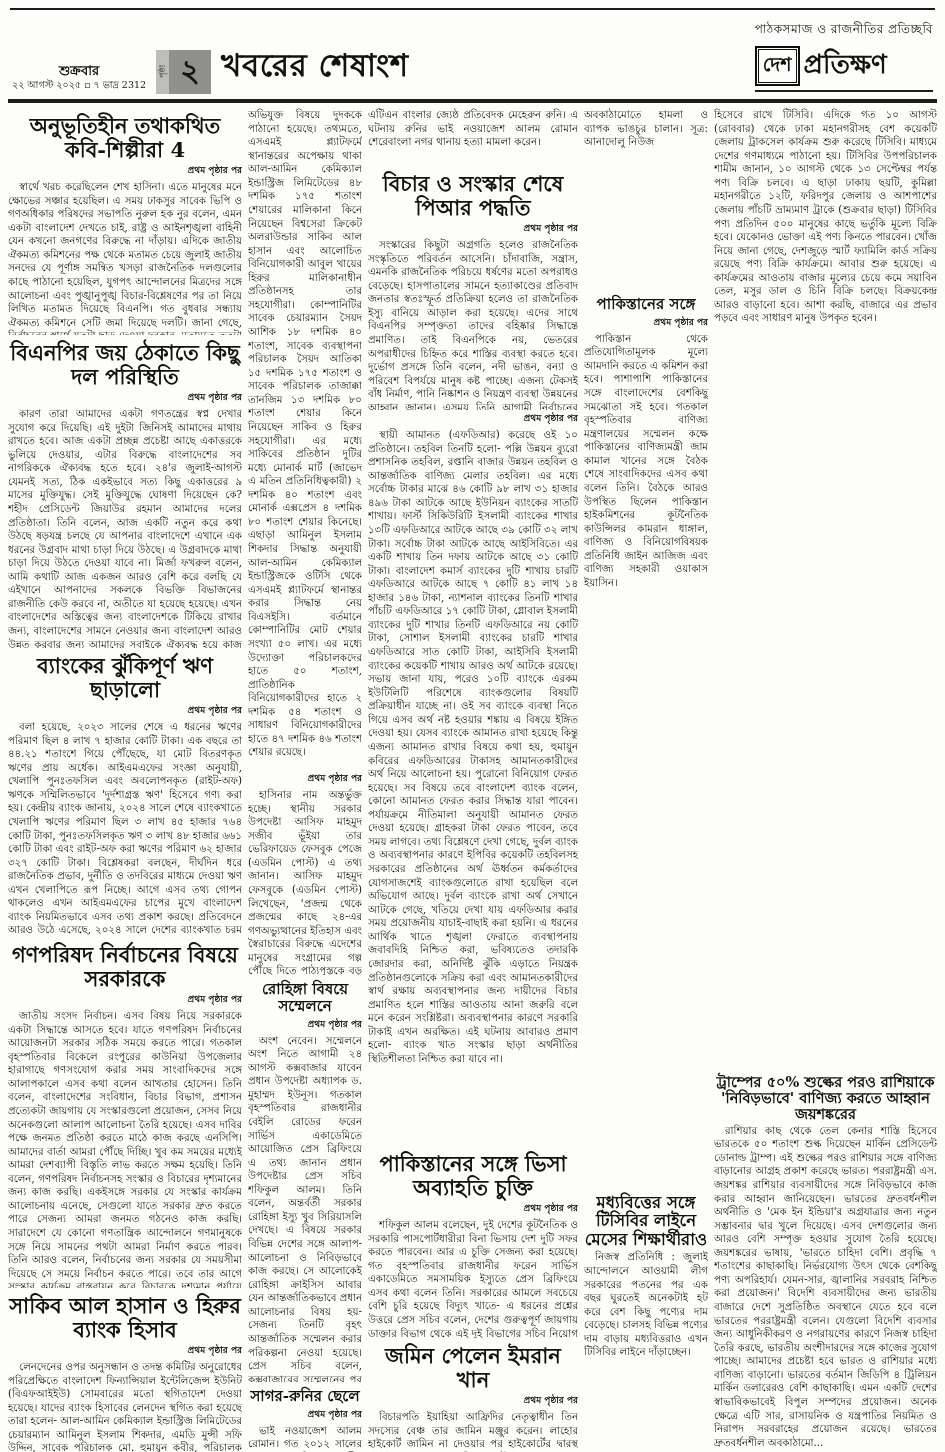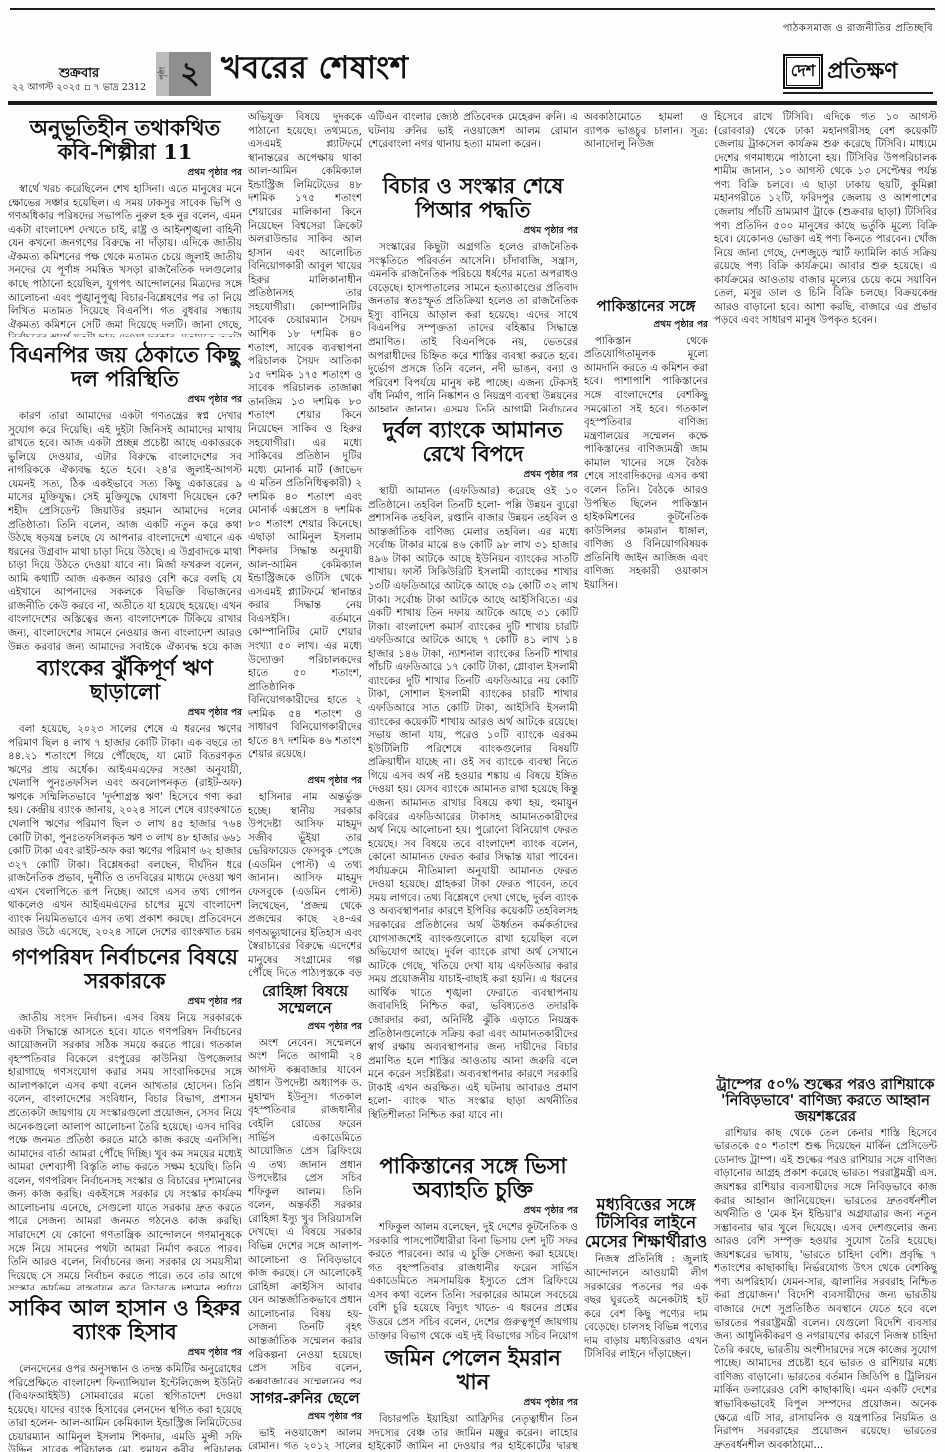--- a/index.html
+++ b/index.html
@@ -27,24 +27,24 @@
     background:#bdbdbc; color:#2b2b2b; font-size:8px;
     display:flex; align-items:center; justify-content:center; padding:1px; width:13px;
   }
   .pagebox .pnum {
     width:42px; background:#8f8f8e; color:#141414;
     font-size:30px; font-weight:bold;
     display:flex; align-items:center; justify-content:center;
   }
   .section-title { font-size:31px; font-weight:bold; letter-spacing:0.5px; padding-bottom:1px;text-align:center; }
   .masthead { margin-left:auto; text-align:center; padding-bottom:2px; }
-  .m-tagline { font-size:10px; letter-spacing:0.5px; margin-bottom:16px; }
+  .m-tagline { font-size:12px; letter-spacing:0.5px; margin-bottom:4px; }
   .m-logo { display:flex; align-items:center; gap:4px; border-bottom:2px solid #1d1d1d; padding-bottom:2px; }
-  .m-logo .box { border:1px solid #111; outline:2px solid #111; outline-offset:1px; padding:0 4px; font-size:16px; font-weight:800; margin:3px; }
-  .m-logo .rest { font-size:22px; font-weight:800; }
+  .m-logo .box { border:1px solid #111; outline:2px solid #111; outline-offset:1px; padding:0 4px; font-size:19px; font-weight:800; margin:3px; }
+  .m-logo .rest { font-size:26px; font-weight:800; }
 
   
   .cols {
     display:grid;
     grid-template-columns:234px 114px 210px 124px 223px;
     column-gap:6px;
     padding-top:5px;
     height:1380px; overflow:hidden;
   }
   .region { overflow:hidden; }
@@ -90,21 +90,21 @@
         <span class="box">দেশ</span>
         <span class="rest">প্রতিক্ষণ</span>
       </div>
     </div>
   </div>
 
   <div class="cols">
 
     <div class="region">
       <div class="blk r1a1">
-        <div class="headline h-xl">অনুভূতিহীন তথাকথিত কবি-শিল্পীরা 11</div>
+        <div class="headline h-xl">অনুভূতিহীন তথাকথিত কবি-শিল্পীরা 4</div>
         <div class="continued">প্রথম পৃষ্ঠার পর</div>
         <div class="body">স্বার্থে খরচ করেছিলেন শেখ হাসিনা। এতে মানুষের মনে ক্ষোভের সঞ্চার হয়েছিল। এ সময় ঢাকসুর সাবেক ভিপি ও গণঅধিকার পরিষদের সভাপতি নুরুল হক নুর বলেন, এমন একটা বাংলাদেশ দেখতে চাই, রাষ্ট্র ও আইনশৃঙ্খলা বাহিনী যেন কখনো জনগণের বিরুদ্ধে না দাঁড়ায়। এদিকে জাতীয় ঐকমত্য কমিশনের পক্ষ থেকে মতামত চেয়ে জুলাই জাতীয় সনদের যে পূর্ণাঙ্গ সমন্বিত খসড়া রাজনৈতিক দলগুলোর কাছে পাঠানো হয়েছিল, যুগপৎ আন্দোলনের মিত্রদের সঙ্গে আলোচনা এবং পুঙ্খানুপুঙ্খ বিচার-বিশ্লেষণের পর তা নিয়ে লিখিত মতামত দিয়েছে বিএনপি। গত বুধবার সন্ধ্যায় ঐকমত্য কমিশনে সেটি জমা দিয়েছে দলটি। জানা গেছে, নির্বাচনের স্বার্থে যতটা ছাড় দেওয়া দরকার, মতামতে ততটা ছাড় দিয়েছে বিএনপি। দলটির এখন প্রত্যাশা, জাতীয় ঐকমত্যের ভিত্তিতে জুলাই সনদ প্রণীত ও বাস্তবায়িত হবে। তবে অঙ্গীকারনামায় থাকা কয়েকটি প্রস্তাবে দলীয় ভিন্নমত থাকলেও আলাপ-আলোচনার মধ্য দিয়ে এর আইনি বৈধতা এবং সাংবিধানিক প্রক্রিয়া খুঁজে বের করা যাবে বলে বিশ্বাস বিএনপির। জুলাই সনদের বাস্তবায়ন পদ্ধতি নিয়ে ঐকমত্য কমিশন আগামীতে রাজনৈতিক দলগুলোর সঙ্গে যে বৈঠকের পরিকল্পনা করছে, সেখানে এ ব্যাপারে তাদের মতামত তুলে ধরবে দলটি।</div>
       </div>
       <div class="blk r1a2">
         <div class="headline h-xl">বিএনপির জয় ঠেকাতে কিছু দল পরিস্থিতি</div>
         <div class="continued">প্রথম পৃষ্ঠার পর</div>
         <div class="body">কারণ তারা আমাদের একটা গণতন্ত্রের স্বপ্ন দেখার সুযোগ করে দিয়েছি। এই দুইটা জিনিসই আমাদের মাথায় রাখতে হবে। আজ একটা প্রচ্ছন্ন প্রচেষ্টা আছে একাত্তরকে ভুলিয়ে দেওয়ার, এটার বিরুদ্ধে বাংলাদেশের সব নাগরিককে ঐক্যবদ্ধ হতে হবে। ২৪'র জুলাই-আগস্ট যেমনই সত্য, ঠিক একইভাবে সত্য কিছু একাত্তরের ৯ মাসের মুক্তিযুদ্ধ। সেই মুক্তিযুদ্ধে ঘোষণা দিয়েছেন কে? শহীদ প্রেসিডেন্ট জিয়াউর রহমান আমাদের দলের প্রতিষ্ঠাতা। তিনি বলেন, আজ একটি নতুন করে কথা উঠছে ষড়যন্ত্র চলছে যে আপনার বাংলাদেশে এখানে এক ধরনের উগ্রবাদ মাথা চাড়া দিয়ে উঠছে। এ উগ্রবাদকে মাথা চাড়া দিয়ে উঠতে দেওয়া যাবে না। মির্জা ফখরুল বলেন, আমি কথাটি আজ একজন আরও বেশি করে বলছি যে এইখানে আপনাদের সকলকে বিভক্তি বিভাজনের রাজনীতি কেউ করবে না, অতীতে যা হয়েছে হয়েছে। এখন বাংলাদেশের অস্তিত্বের জন্য বাংলাদেশকে টিকিয়ে রাখার জন্য, বাংলাদেশের সামনে নেওয়ার জন্য বাংলাদেশ আরও উন্নত করবার জন্য আমাদের সবাইকে ঐক্যবদ্ধ হয়ে কাজ করতে হবে। বিএনপি মহাসচিব মির্জা ফখরুল ইসলাম আলমগীরের সভাপতিত্বে এবং ধর্ম বিষয়ক সহসম্পাদক অমলেন্দু দাস অপুর সঞ্চালনায় অনুষ্ঠানে বিএনপি চেয়ারপারসনের উপদেষ্টা পরিষদের সদস্য বিজন কান্তি সরকার, ধর্ম বিষয়ক সম্পাদক রফিকুল ইসলাম জামাল, সহসাংগঠনিক সম্পাদক জয়ন্ত কুমার কুন্ড, প্রান্তিক জনশক্তি উন্নয়ন বিষয়ক সহসম্পাদক অপর্ণা রায় দাস, নির্বাহী কমিটির সদস্য রনেশ দত্ত, দেবাশীষ রায় মধু, নিপুণ রায় চৌধুরী, হিন্দু বৌদ্ধ খ্রিস্টান কল্যাণ ফ্রন্টের তপন চন্দ্র মজুমদার, এসএন তরুণ দে, মিল্টন বৈদ্য, পূজা উদযাপন ফ্রন্টের জয়দেব জয়, হিন্দু মহাজোটের সুশান্ত চক্রবর্তী, ঢাকা মহানগর পূজা উদযাপন পরিষদের সভাপতি জয়ন্ত সেন, বাংলাদেশ পূজা উদযাপন পরিষদের সভাপতি বাসুদেব ধর, ইনকনের প্রভু বিমলা প্রসাদ বক্তব্য রাখেন। অনুষ্ঠানে দলের স্থায়ী কমিটির সদস্য গয়েশ্বর চন্দ্র রায়, আব্দুল মঈন খান, অধ্যাপক এজেডএম জাহিদ হোসেন, ভাইস চেয়ারম্যান নিতাই রায় চৌধুরী, যুগ্ম মহাসচিব আবদুস সালাম আজাদ, কেন্দ্রীয় নেতা আবদুল বারী ডানি, জন গোমেজসহ প্রমুখ উপস্থিত ছিলেন।</div>
       </div>
       <div class="blk r1a3">
         <div class="headline h-xl">ব্যাংকের ঝুঁকিপূর্ণ ঋণ ছাড়ালো</div>
@@ -142,21 +142,20 @@
     </div>
 
     <div class="region">
       <div class="blk r3c cont">এটিএন বাংলার জ্যেষ্ঠ প্রতিবেদক মেহেরুন রুনি। এ ঘটনায় রুনির ভাই নওয়াজেশ আলম রোমান শেরেবাংলা নগর থানায় হত্যা মামলা করেন।</div>
       <div class="blk r3a1">
         <div class="headline h-xl">বিচার ও সংস্কার শেষে পিআর পদ্ধতি</div>
         <div class="continued">প্রথম পৃষ্ঠার পর</div>
         <div class="body">সংস্কারের কিছুটা অগ্রগতি হলেও রাজনৈতিক সংস্কৃতিতে পরিবর্তন আসেনি। চাঁদাবাজি, সন্ত্রাস, এমনকি রাজনৈতিক পরিচয়ে ধর্ষণের মতো অপরাধও বেড়েছে। হাসপাতালের সামনে হত্যাকাণ্ডের প্রতিবাদ জনতার স্বতঃস্ফূর্ত প্রতিক্রিয়া হলেও তা রাজনৈতিক ইস্যু বানিয়ে আড়াল করা হয়েছে। এদের সাথে বিএনপির সম্পৃক্ততা তাদের বহিষ্কার সিদ্ধান্তে প্রমাণিত। তাই বিএনপিকে নয়, ভেতরের অপরাধীদের চিহ্নিত করে শাস্তির ব্যবস্থা করতে হবে। দুর্ভোগ প্রসঙ্গে তিনি বলেন, নদী ভাঙন, বন্যা ও পরিবেশ বিপর্যয়ে মানুষ কষ্ট পাচ্ছে। এজন্য টেকসই বাঁধ নির্মাণ, পানি নিষ্কাশন ও নিয়ন্ত্রণ ব্যবস্থা উন্নয়নের আহ্বান জানান। এসময় তিনি আগামী নির্বাচনের জন্য ফেনীর তিনটি সংসদীয় আসনে ইসলামী আন্দোলনের প্রার্থী ঘোষণা করেন। সমাবেশে বিশেষ অতিথি ছিলেন ইসলামী আন্দোলন বাংলাদেশের সিনিয়র যুগ্ম মহাসচিব মাওলানা গাজী আতাউর রহমান, প্রশিক্ষণ সম্পাদক মাওলানা নুরুল করীম আকরাম, চট্টগ্রাম বিভাগীয় সাংগঠনিক সম্পাদক শেখ মুহাম্মদ জয়নুল আবেদীন, আলহাজ্ব জান্নাতুল ইসলাম, ইসলামী যুব আন্দোলনের সভাপতি প্রকৌশলী আতিকুর রহমান মুজাহিদ। এ সমাবেশে ফেনী-১ আসনের সংসদ সদস্য পদপ্রার্থী মাওলানা ফরিদুল মাওলা মোবারক, ফেনী-২ আসনের সংসদ সদস্য পদপ্রার্থী আলাউদ্দিন, সাইফ উদ্দিন শিপন, জেলা জামায়াতে ইসলামীর আমির মুফতি হান্নান, হেফাজতে ইসলামের জেলা সেক্রেটারি মাওলানা ও সমাবেশে ইসলামী আন্দোলন বাংলাদেশ ও সহযোগী সংগঠনসমূহের উপজেলা পর্যায়ের নেতৃবৃন্দ উপস্থিত ছিলেন।</div>
       </div>
       <div class="blk r3a2">
-        <div class="headline h-xl">দুর্বল ব্যাংকে আমানত রেখে বিপদে</div>
         <div class="continued">প্রথম পৃষ্ঠার পর</div>
         <div class="body">স্থায়ী আমানত (এফডিআর) করেছে ওই ১০ প্রতিষ্ঠানে। তহবিল তিনটি হলো- পল্লি উন্নয়ন ব্যুরো প্রশাসনিক তহবিল, রপ্তানি বাজার উন্নয়ন তহবিল ও আন্তর্জাতিক বাণিজ্য মেলার তহবিল। এর মধ্যে সর্বোচ্চ টাকার মাঝে ৪৬ কোটি ৯৮ লাখ ৩১ হাজার ৪৯৬ টাকা আটকে আছে ইউনিয়ন ব্যাংকের সাতটি শাখায়। ফার্স্ট সিকিউরিটি ইসলামী ব্যাংকের শাখার ১৩টি এফডিআরে আটকে আছে ৩৯ কোটি ৩২ লাখ টাকা। সর্বোচ্চ টাকা আটকে আছে আইসিবিতে। এর একটি শাখায় তিন দফায় আটকে আছে ৩১ কোটি টাকা। বাংলাদেশ কমার্স ব্যাংকের দুটি শাখায় চারটি এফডিআরে আটকে আছে ৭ কোটি ৪১ লাখ ১৪ হাজার ১৪৬ টাকা, ন্যাশনাল ব্যাংকের তিনটি শাখার পাঁচটি এফডিআরে ১৭ কোটি টাকা, গ্লোবাল ইসলামী ব্যাংকের দুটি শাখার তিনটি এফডিআরে নয় কোটি টাকা, সোশাল ইসলামী ব্যাংকের চারটি শাখার এফডিআরে সাত কোটি টাকা, আইসিবি ইসলামী ব্যাংকের কয়েকটি শাখায় আরও অর্থ আটকে রয়েছে। সভায় জানা যায়, পরেও ১০টি ব্যাংকে এরকম ইউটিলিটি পরিশেষে ব্যাংকগুলোর বিষয়টি প্রক্রিয়াধীন যাচ্ছে না। ওই সব ব্যাংকে ব্যবস্থা নিতে গিয়ে এসব অর্থ নষ্ট হওয়ার শঙ্কায় এ বিষয়ে ইঙ্গিত দেওয়া হয়। যেসব ব্যাংকে আমানত রাখা হয়েছে কিন্তু এজন্য আমানত রাখার বিষয়ে কথা হয়, হুমায়ুন কবিরের এফডিআরের টাকাসহ আমানতকারীদের অর্থ নিয়ে আলোচনা হয়। পুরোনো বিনিয়োগ ফেরত হয়েছে। সব বিষয়ে তবে বাংলাদেশ ব্যাংক বলেন, কোনো আমানত ফেরত করার সিদ্ধান্ত যারা পাবেন। পর্যায়ক্রমে নীতিমালা অনুযায়ী আমানত ফেরত দেওয়া হয়েছে। গ্রাহকরা টাকা ফেরত পাবেন, তবে সময় লাগবে। তথ্য বিশ্লেষণে দেখা গেছে, দুর্বল ব্যাংক ও অব্যবস্থাপনার কারণে ইপিবির কয়েকটি তহবিলসহ সরকারের প্রতিষ্ঠানের অর্থ ঊর্ধ্বতন কর্মকর্তাদের যোগসাজশেই ব্যাংকগুলোতে রাখা হয়েছিল বলে অভিযোগ আছে। দুর্বল ব্যাংকে রাখা অর্থ সেখানে আটকে গেছে, খতিয়ে দেখা যায় এফডিআর করার সময় প্রয়োজনীয় যাচাই-বাছাই করা হয়নি। এ ধরনের আর্থিক খাতে শৃঙ্খলা ফেরাতে ব্যবস্থাপনায় জবাবদিহি নিশ্চিত করা, ভবিষ্যতেও তদারকি জোরদার করা, অনির্দিষ্ট ঝুঁকি এড়াতে নিয়ন্ত্রক প্রতিষ্ঠানগুলোকে সক্রিয় করা এবং আমানতকারীদের স্বার্থ রক্ষায় অব্যবস্থাপনার জন্য দায়ীদের বিচার প্রমাণিত হলে শাস্তির আওতায় আনা জরুরি বলে মনে করেন সংশ্লিষ্টরা। অব্যবস্থাপনার কারণে সরকারি টাকাই এখন অরক্ষিত। এই ঘটনায় আবারও প্রমাণ হলো- ব্যাংক খাত সংস্কার ছাড়া অর্থনীতির স্থিতিশীলতা নিশ্চিত করা যাবে না।</div>
       </div>
       <div class="blk r3a3">
         <div class="headline h-xl">পাকিস্তানের সঙ্গে ভিসা অব্যাহতি চুক্তি</div>
         <div class="continued">প্রথম পৃষ্ঠার পর</div>
         <div class="body">শফিকুল আলম বলেছেন, দুই দেশের কূটনৈতিক ও সরকারি পাসপোর্টধারীরা বিনা ভিসায় দেশ দুটি সফর করতে পারবেন। আর এ চুক্তি সেজন্য করা হয়েছে। গত বৃহস্পতিবার রাজধানীর ফরেন সার্ভিস একাডেমিতে সমসাময়িক ইস্যুতে প্রেস ব্রিফিংয়ে এসব কথা বলেন তিনি। সরকারের আমলে সবচেয়ে বেশি চুরি হয়েছে বিদ্যুৎ খাতে- এ ধরনের প্রশ্নের উত্তরে প্রেস সচিব বলেন, দেশের গুরুত্বপূর্ণ জায়গায় ডাক্তার বিভাগ থেকে এই দুই বিভাগের সচিব নিয়োগ দেয়া যায় বলে জানান তিনি। সংস্কার কমিশনের ৩৬৭টি সংস্কার প্রস্তাব আশু বাস্তবায়নের সিদ্ধান্ত নিয়েছে অন্তর্বর্তীকালীন সরকার বলেও জানান শফিকুল আলম।</div>
       </div>
       <div class="blk r3a4">
         <div class="headline h-xl">জমিন পেলেন ইমরান খান</div>

